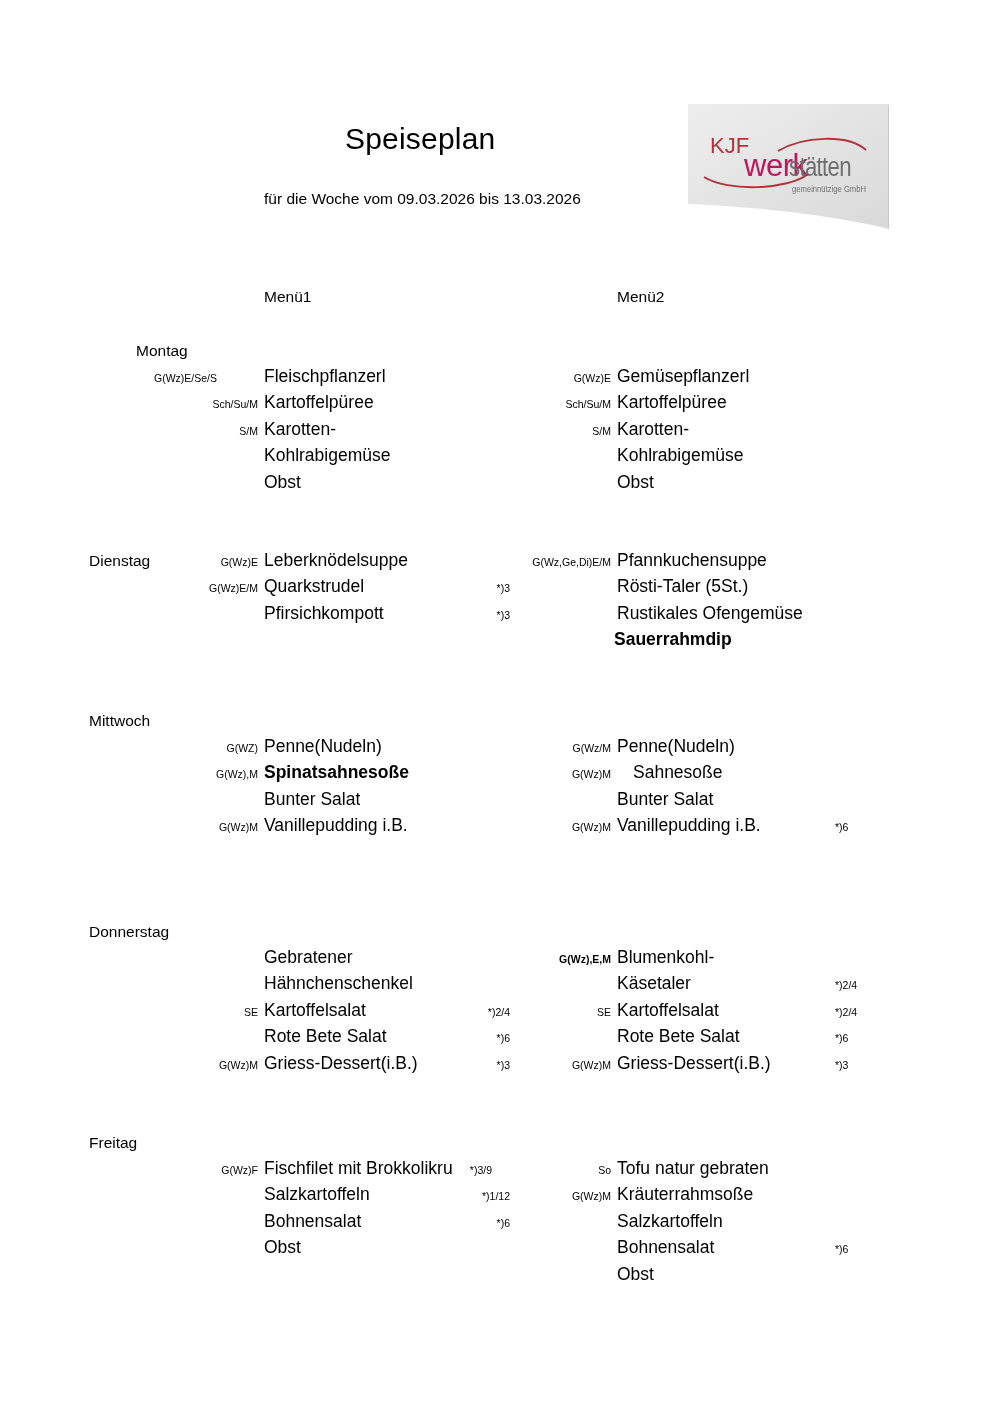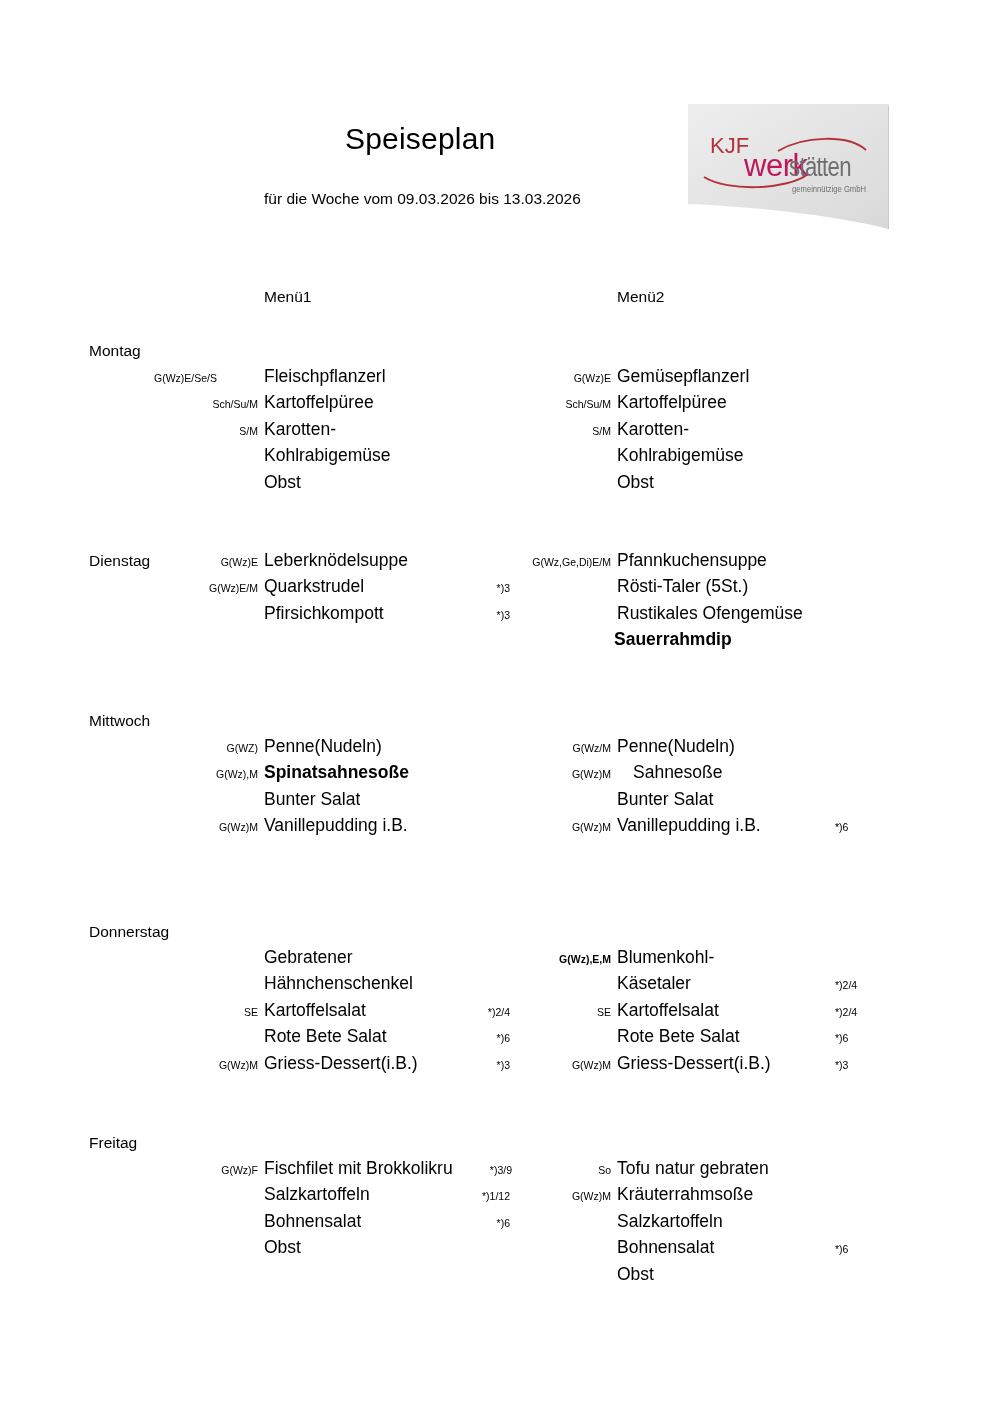--- a/index.html
+++ b/index.html
@@ -37,21 +37,21 @@
   <span class="abs" style="left:22px;top:29px;font-size:22px;color:#b5323a;">KJF</span>
   <span class="abs" style="left:20px;top:44px;font-size:31px;color:#be185d;letter-spacing:-0.5px;margin-left:36px;">werk</span>
   <span class="abs" style="left:101px;top:48px;font-size:27px;color:#6e6e6e;letter-spacing:-0.8px;transform:scaleX(0.82);transform-origin:left;">stätten</span>
   <span class="abs" style="left:104px;top:80px;font-size:9px;color:#6e6e6e;transform:scaleX(0.85);transform-origin:left;">gemeinnützige GmbH</span>
 </div>
 
 <div class="abs colhead" style="left:264px;">Menü1</div>
 <div class="abs colhead" style="left:617px;">Menü2</div>
 
 <div id="days">
-    <div class="abs day" style="top: 342px;">Montag</div>
+    <div class="abs day" style="top: 342px; margin-left: 47px;">Montag</div>
     <div>
       <span class="abs code" style="right: 783px; top: 372px; margin-left: 42px;">G(Wz)E/Se/S</span>
       <span class="abs dish" style="left: 264px; top: 366px; max-width: 203px; overflow: hidden;">Fleischpflanzerl</span>
       <span class="abs note" style="right: 490px; text-align: right; top: 372px;"></span>
     </div>
     <div>
       <span class="abs code" style="right: 742px; top: 398.4px;">Sch/Su/M</span>
       <span class="abs dish" style="left: 264px; top: 392.4px; max-width: 203px; overflow: hidden;">Kartoffelpüree</span>
       <span class="abs note" style="right: 490px; text-align: right; top: 398.4px;"></span>
     </div>
@@ -220,21 +220,21 @@
     </div>
     <div>
       <span class="abs code" style="right: 389px; top: 1058.6px;">G(Wz)M</span>
       <span class="abs dish" style="left: 617px; top: 1052.6px;">Griess-Dessert(i.B.)</span>
       <span class="abs note" style="left: 835px; top: 1058.6px;">*)3</span>
     </div>
     <div class="abs day" style="top: 1134px;">Freitag</div>
     <div>
       <span class="abs code" style="right: 742px; top: 1164px;">G(Wz)F</span>
       <span class="abs dish" style="left: 264px; top: 1158px; max-width: 203px; overflow: hidden;">Fischfilet mit Brokkolikru</span>
-      <span class="abs note" style="right: 488px; text-align: left; top: 1164px;">*)3/9</span>
+      <span class="abs note" style="right: 508px; text-align: left; top: 1164px;">*)3/9</span>
     </div>
     <div>
       <span class="abs code" style="right: 742px; top: 1190.4px;"></span>
       <span class="abs dish" style="left: 264px; top: 1184.4px; max-width: 203px; overflow: hidden;">Salzkartoffeln</span>
       <span class="abs note" style="right: 490px; text-align: right; top: 1190.4px;">*)1/12</span>
     </div>
     <div>
       <span class="abs code" style="right: 742px; top: 1216.8px;"></span>
       <span class="abs dish" style="left: 264px; top: 1210.8px; max-width: 203px; overflow: hidden;">Bohnensalat</span>
       <span class="abs note" style="right: 490px; text-align: right; top: 1216.8px;">*)6</span>

